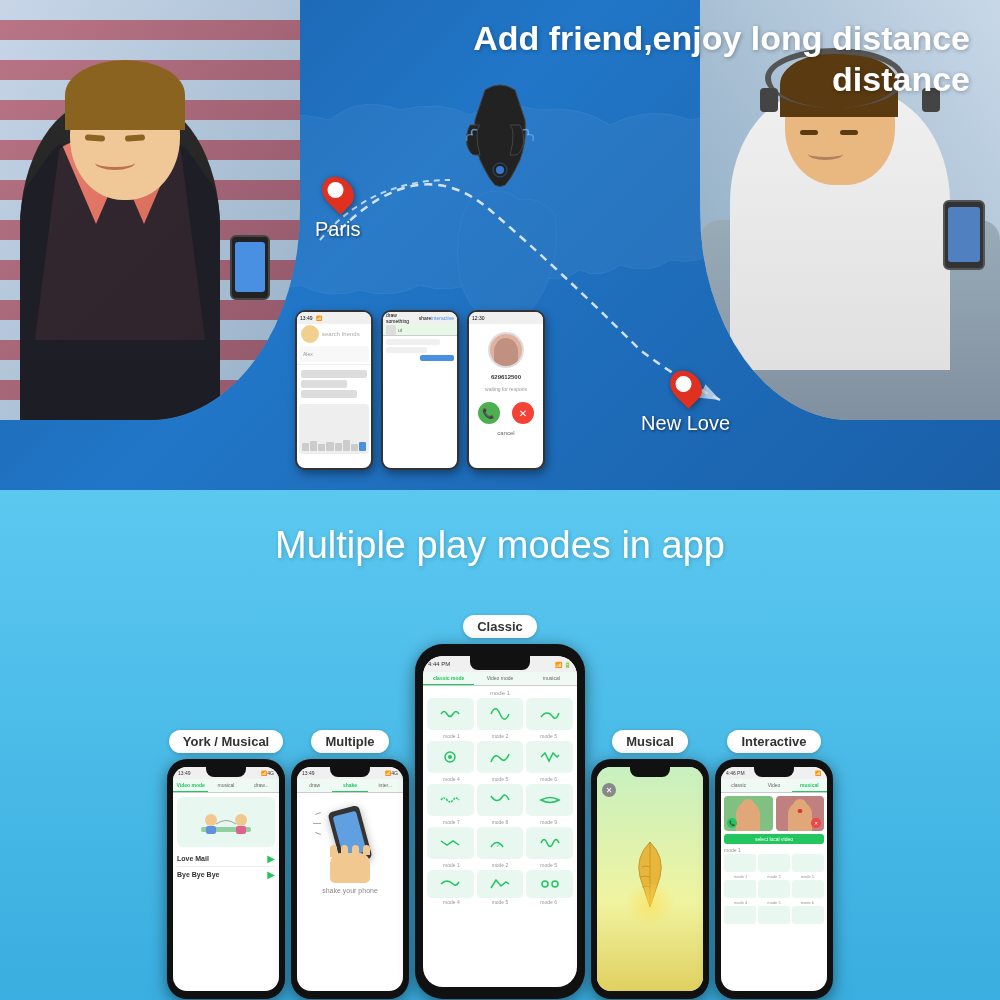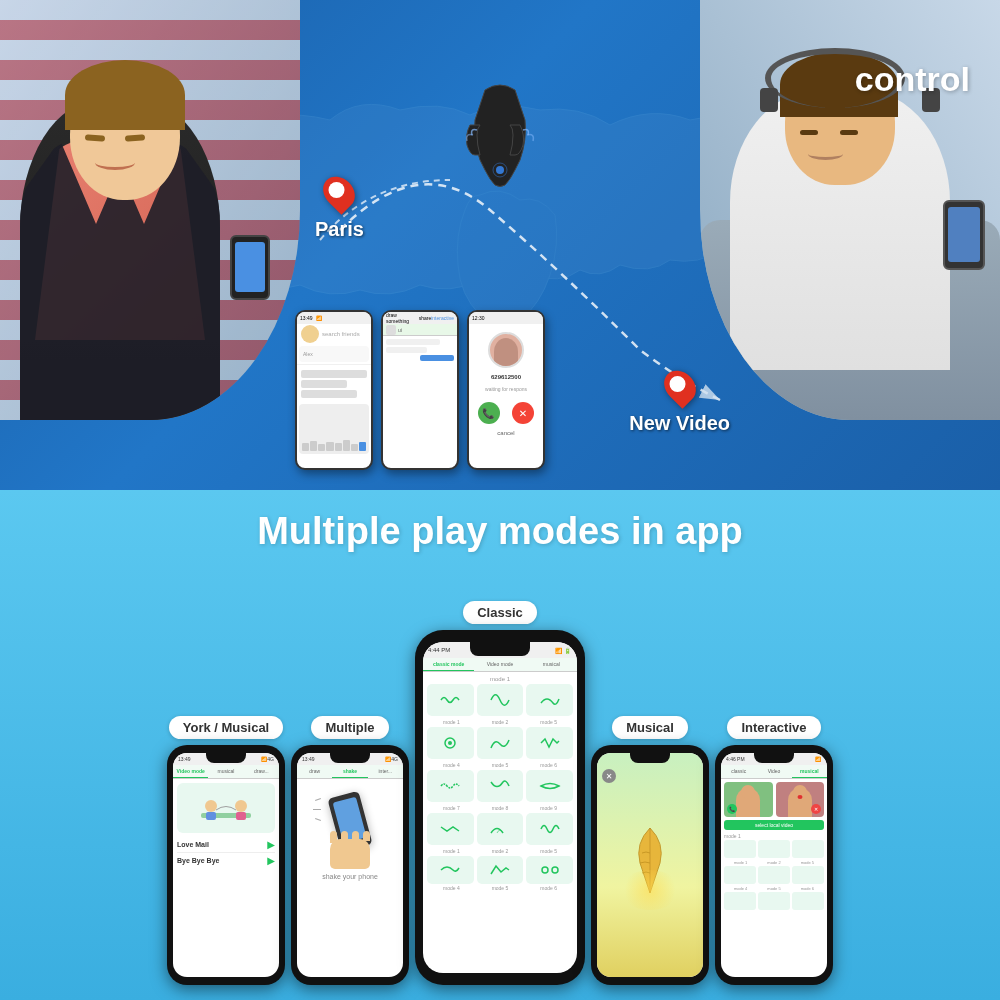--- a/index.html
+++ b/index.html
@@ -105,21 +105,21 @@
       top: 6px;
       left: 6px;
       width: 16px;
       height: 16px;
       background: white;
       border-radius: 50%;
     }
     .pin-label {
       color: white;
       font-size: 20px;
-      font-weight: bold;
+      font-weight: normal;
       text-shadow: 1px 1px 3px rgba(0,0,0,0.6);
       margin-top: 8px;
     }
 
     
     .dashed-arrow-svg {
       position: absolute;
       z-index: 7;
       top: 0; left: 0;
       width: 1000px;
@@ -133,22 +133,22 @@
       height: 510px;
       background: linear-gradient(to bottom, #5bc8f0 0%, #3aaee0 100%);
       position: relative;
       overflow: hidden;
     }
 
     .bottom-title {
       text-align: center;
       color: white;
       font-size: 38px;
-      font-weight: bold;
-      padding: 20px 0 12px;
+      font-weight: normal;
+      padding: 34px 0 12px;
       text-shadow: 1px 1px 4px rgba(0,0,0,0.2);
     }
 
     
     .modes-row {
       display: flex;
       justify-content: center;
       align-items: flex-end;
       gap: 6px;
       padding: 0 10px;
@@ -278,22 +278,22 @@
     <path d="M50,120 Q80,80 130,90 Q170,60 230,75 Q260,50 300,65 Q340,55 370,70 Q400,55 440,65 Q480,60 510,80 Q550,60 590,75 Q630,65 660,80 Q690,70 720,90 Q750,80 770,100 Q790,110 780,140 Q770,160 750,170 Q730,180 710,175 Q690,190 670,195 Q650,210 620,205 Q600,220 570,215 Q550,230 520,220 Q500,235 480,225 Q460,240 430,230 Q410,245 380,235 Q350,250 320,240 Q290,255 260,245 Q230,255 200,240 Q170,250 140,230 Q110,235 90,215 Q60,200 50,175 Q30,155 50,120 Z" fill="#5090d0" stroke="#6aafe0" stroke-width="1"></path>
 
     <path d="M20,100 Q40,70 60,80 Q80,65 90,85 Q100,70 110,90 Q105,120 95,140 Q85,165 80,190 Q70,220 60,250 Q50,280 55,300 Q45,290 35,265 Q25,235 20,200 Q15,165 20,130 Q15,110 20,100 Z" fill="#5090d0" stroke="#6aafe0" stroke-width="1"></path>
 
     <path d="M380,150 Q400,140 420,155 Q440,150 455,170 Q460,200 450,230 Q440,260 420,275 Q400,285 380,270 Q360,250 358,220 Q355,190 365,165 Q370,150 380,150 Z" fill="#5090d0" stroke="#6aafe0" stroke-width="1"></path>
 
     <path d="M640,230 Q670,215 700,220 Q725,230 730,255 Q728,280 705,285 Q680,290 655,275 Q635,260 640,230 Z" fill="#5090d0" stroke="#6aafe0" stroke-width="1"></path>
   </svg>
 
   <div class="top-title">
-    <br>
-    <span>control</span>
+    <span>Add friend,enjoy long distance</span><br>
+    <span>distance</span>
   </div>
 
   <div class="person-left">
     <div class="person-left-bg">
       <div class="stripes"></div>
 
       <div style="position:absolute;bottom:0;left:0;width:280px;height:400px;overflow:hidden;">
 
         <div style="position:absolute;bottom:0;left:20px;width:200px;height:320px;background:linear-gradient(to bottom,#2a2a2a 0%,#1a1a1a 100%);border-radius:40% 40% 0 0;"></div>
 
@@ -410,21 +410,21 @@
     </div>
   </div>
 
   <div class="location-pin" style="left: 315px; top: 175px;">
     <div class="pin-icon"></div>
     <span class="pin-label">Paris</span>
   </div>
 
   <div class="location-pin" style="right: 270px; bottom: 55px;">
     <div class="pin-icon"></div>
-    <span class="pin-label">New Video</span>
+    <span class="pin-label">New Love</span>
   </div>
 
   <svg class="dashed-arrow-svg" viewBox="0 0 1000 490" xmlns="http://www.w3.org/2000/svg">
 
     <path d="M340,230 Q420,150 490,210 Q560,270 640,350 Q680,380 720,400" fill="none" stroke="white" stroke-width="2.5" stroke-dasharray="8,6" marker-end="url(#arrowhead)" opacity="0.8"></path>
     <defs>
       <marker id="arrowhead" markerWidth="8" markerHeight="6" refX="8" refY="3" orient="auto">
         <polygon points="0 0, 8 3, 0 6" fill="white" opacity="0.8"></polygon>
       </marker>
     </defs>

